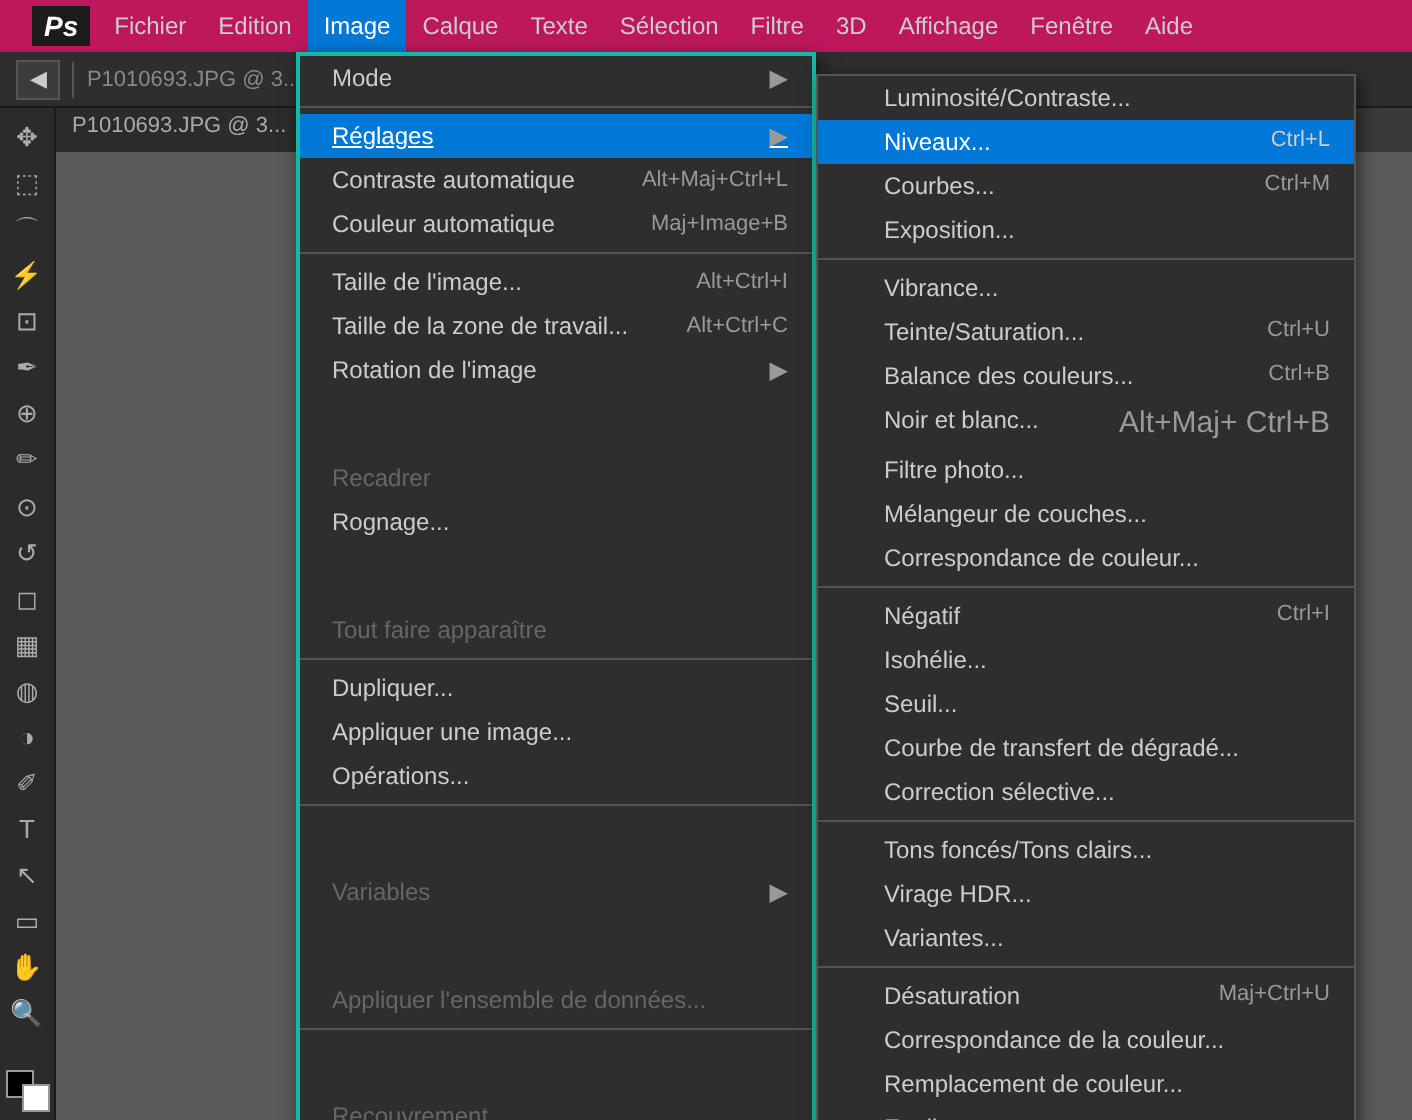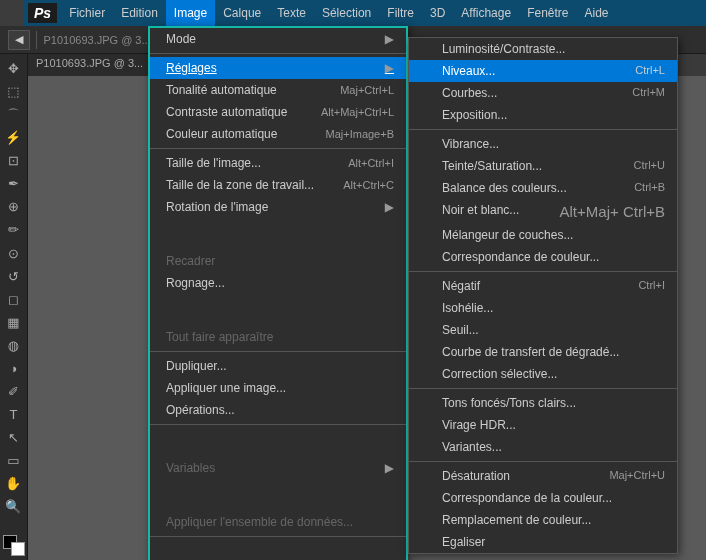--- a/index.html
+++ b/index.html
@@ -11,25 +11,24 @@
       font-size: 12px;
       color: #ccc;
       overflow: hidden;
       position: relative;
     }
 
     
     .menubar {
       display: flex;
       align-items: center;
-      background: #0c4a6e;
+      background: #be185d;
       height: 26px;
-      padding: 0 4px;
+      padding: 0 16px;
       gap: 0;
-      margin-left: 24px;
     }
     .ps-logo {
       background: #1c1c1c;
       color: #fff;
       font-weight: bold;
       font-size: 14px;
       padding: 2px 6px;
       margin-right: 4px;
       font-style: italic;
     }
@@ -269,24 +268,20 @@
     <span class="submenu-arrow">▶</span>
   </div>
   <div class="menu-divider"></div>
 
   <div class="menu-section-item highlighted reglages-row">
     <span>Réglages</span>
     <span class="submenu-arrow">▶</span>
   </div>
 
   <div class="menu-section-item">
-    <span>Tonalité automatique</span>
-    <span class="shortcut">Maj+Ctrl+L</span>
-  </div>
-  <div class="menu-section-item">
     <span>Contraste automatique</span>
     <span class="shortcut">Alt+Maj+Ctrl+L</span>
   </div>
   <div class="menu-section-item">
     <span>Couleur automatique</span>
     <span class="shortcut">Maj+Image+B</span>
   </div>
   <div class="menu-divider"></div>
 
   <div class="menu-section-item">
@@ -370,20 +365,23 @@
   </div>
   <div class="menu-section-item">
     <span>Balance des couleurs...</span>
     <span class="shortcut">Ctrl+B</span>
   </div>
   <div class="menu-section-item">
     <span>Noir et blanc...</span>
     <span class="shortcut" style="font-size:15px;">Alt+Maj+ Ctrl+B</span>
   </div>
   <div class="menu-section-item">
+    <span>Filtre photo...</span>
+  </div>
+  <div class="menu-section-item">
     <span>Mélangeur de couches...</span>
   </div>
   <div class="menu-section-item">
     <span>Correspondance de couleur...</span>
   </div>
   <div class="menu-divider"></div>
 
   <div class="menu-section-item">
     <span>Négatif</span>
     <span class="shortcut">Ctrl+I</span>

